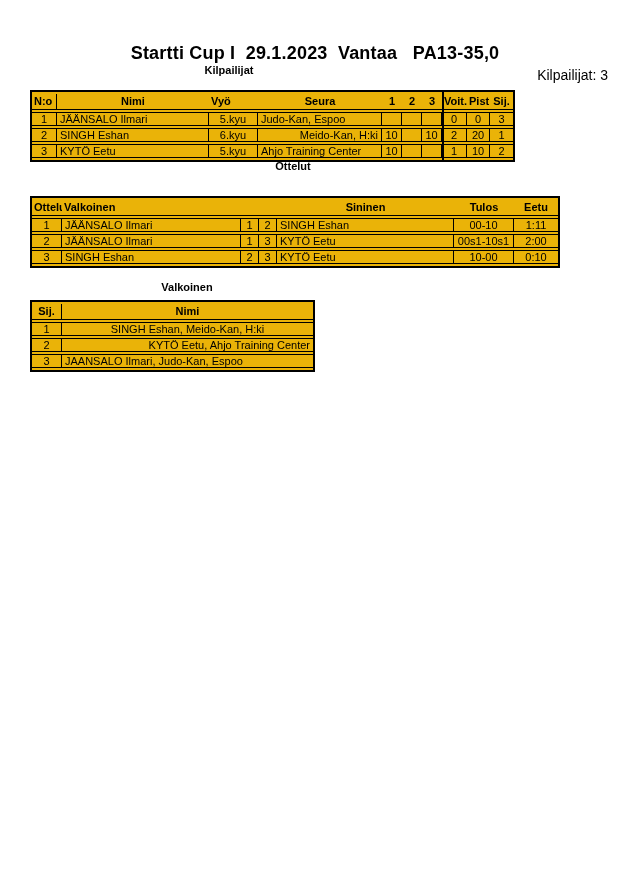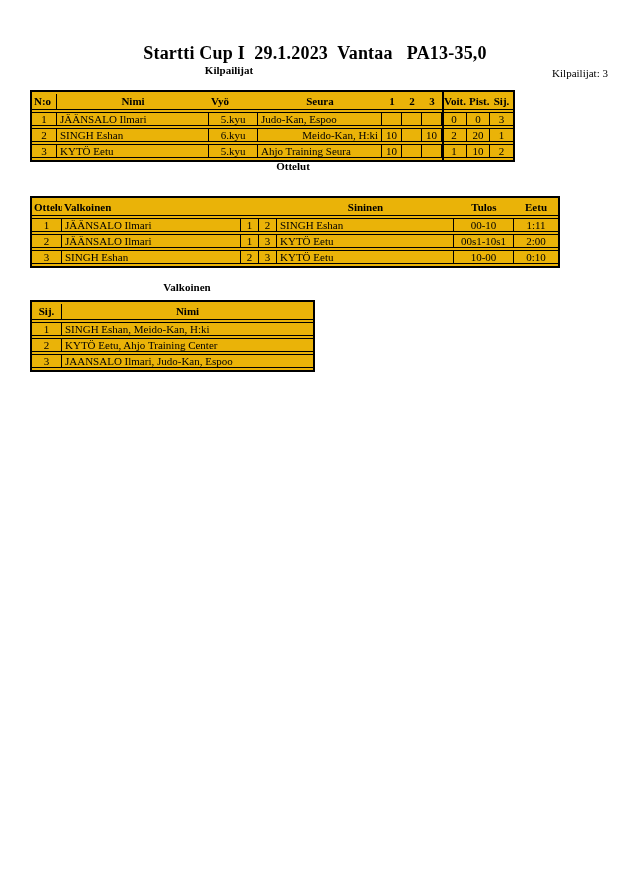--- a/index.html
+++ b/index.html
@@ -2,21 +2,21 @@
 <html><head>
 <meta charset="utf-8">
 <style>
   html, body { margin: 0; padding: 0; background: #ffffff; }
   .page {
     position: relative;
     width: 630px;
     height: 891px;
     background: #ffffff;
     color: #000000;
-    font-family: Liberation Serif, serif;
+    font-family: Liberation Sans, sans-serif;
     overflow: hidden;
   }
   .title {
     position: absolute;
     top: 43px;
     left: 0;
     width: 100%;
     text-align: center;
     font-size: 18px;
     font-weight: bold;
@@ -30,21 +30,21 @@
     font-weight: bold;
     white-space: nowrap;
   }
   .cap-competitors { left: 229px; top: 64px; }
   .cap-matches     { left: 293px; top: 160px; }
   .cap-results     { left: 187px; top: 281px; }
   .count-label {
     position: absolute;
     top: 67px;
     right: 22px;
-    font-size: 11px;
+    font-size: 14px;
     white-space: nowrap;
   }
   .twrap {
     position: absolute;
     border: 2px solid #000000;
     background: #eab308;
   }
   .t1 { left: 30px; top: 90px;  width: 481px; }
   .t2 { left: 30px; top: 196px; width: 526px; }
   .t3 { left: 30px; top: 300px; width: 281px; }
@@ -138,21 +138,21 @@
             <td style="text-align: center;"></td>
             <td style="text-align: center;">10</td>
             <td style="text-align: center;">2</td>
             <td style="text-align: center;">20</td>
             <td style="text-align: center;">1</td>
           </tr>
           <tr>
             <td style="text-align: center;">3</td>
             <td style="text-align: left;">KYTÖ Eetu</td>
             <td style="text-align: center;">5.kyu</td>
-            <td style="text-align: left;">Ahjo Training Seura</td>
+            <td style="text-align: left;">Ahjo Training Center</td>
             <td style="text-align: center;">10</td>
             <td style="text-align: center;"></td>
             <td style="text-align: center;"></td>
             <td style="text-align: center;">1</td>
             <td style="text-align: center;">10</td>
             <td style="text-align: center;">2</td>
           </tr>
         </tbody>
       </table>
     <div class="vline"></div>
@@ -211,25 +211,25 @@
     <table class="doc-table">
         <thead>
           <tr>
             <th class="hsep" style="width: 30px; text-align: center;">Sij.</th>
             <th style="width: 251px; text-align: center;">Nimi</th>
           </tr>
         </thead>
         <tbody>
           <tr>
             <td style="text-align: center;">1</td>
-            <td style="text-align: left;">SINGH Eshan, Meido-Kan, H:ki</td>
-          </tr>
-          <tr>
-            <td style="text-align: center;">2</td>
-            <td style="text-align: left;">KYTÖ Eetu, Ahjo Training Center</td>
+            <td style="text-align: center;">SINGH Eshan, Meido-Kan, H:ki</td>
+          </tr>
+          <tr>
+            <td style="text-align: center;">2</td>
+            <td style="text-align: right;">KYTÖ Eetu, Ahjo Training Center</td>
           </tr>
           <tr>
             <td style="text-align: center;">3</td>
             <td style="text-align: left;">JAANSALO Ilmari, Judo-Kan, Espoo</td>
           </tr>
         </tbody>
       </table>
   </div>
 
 </div>

